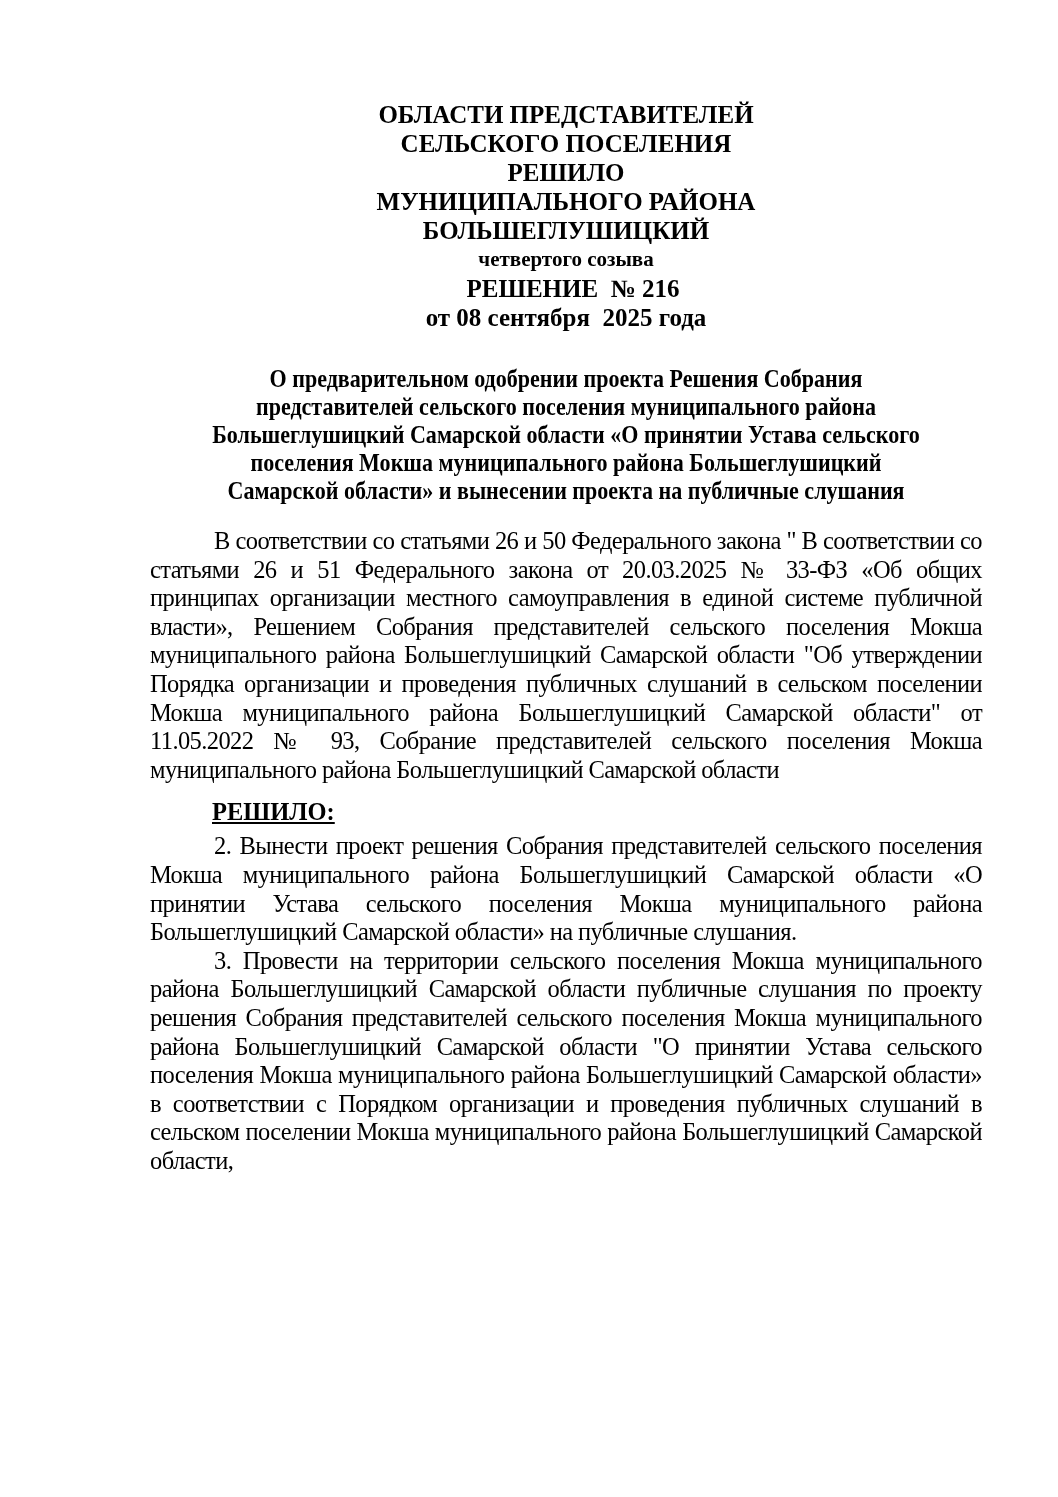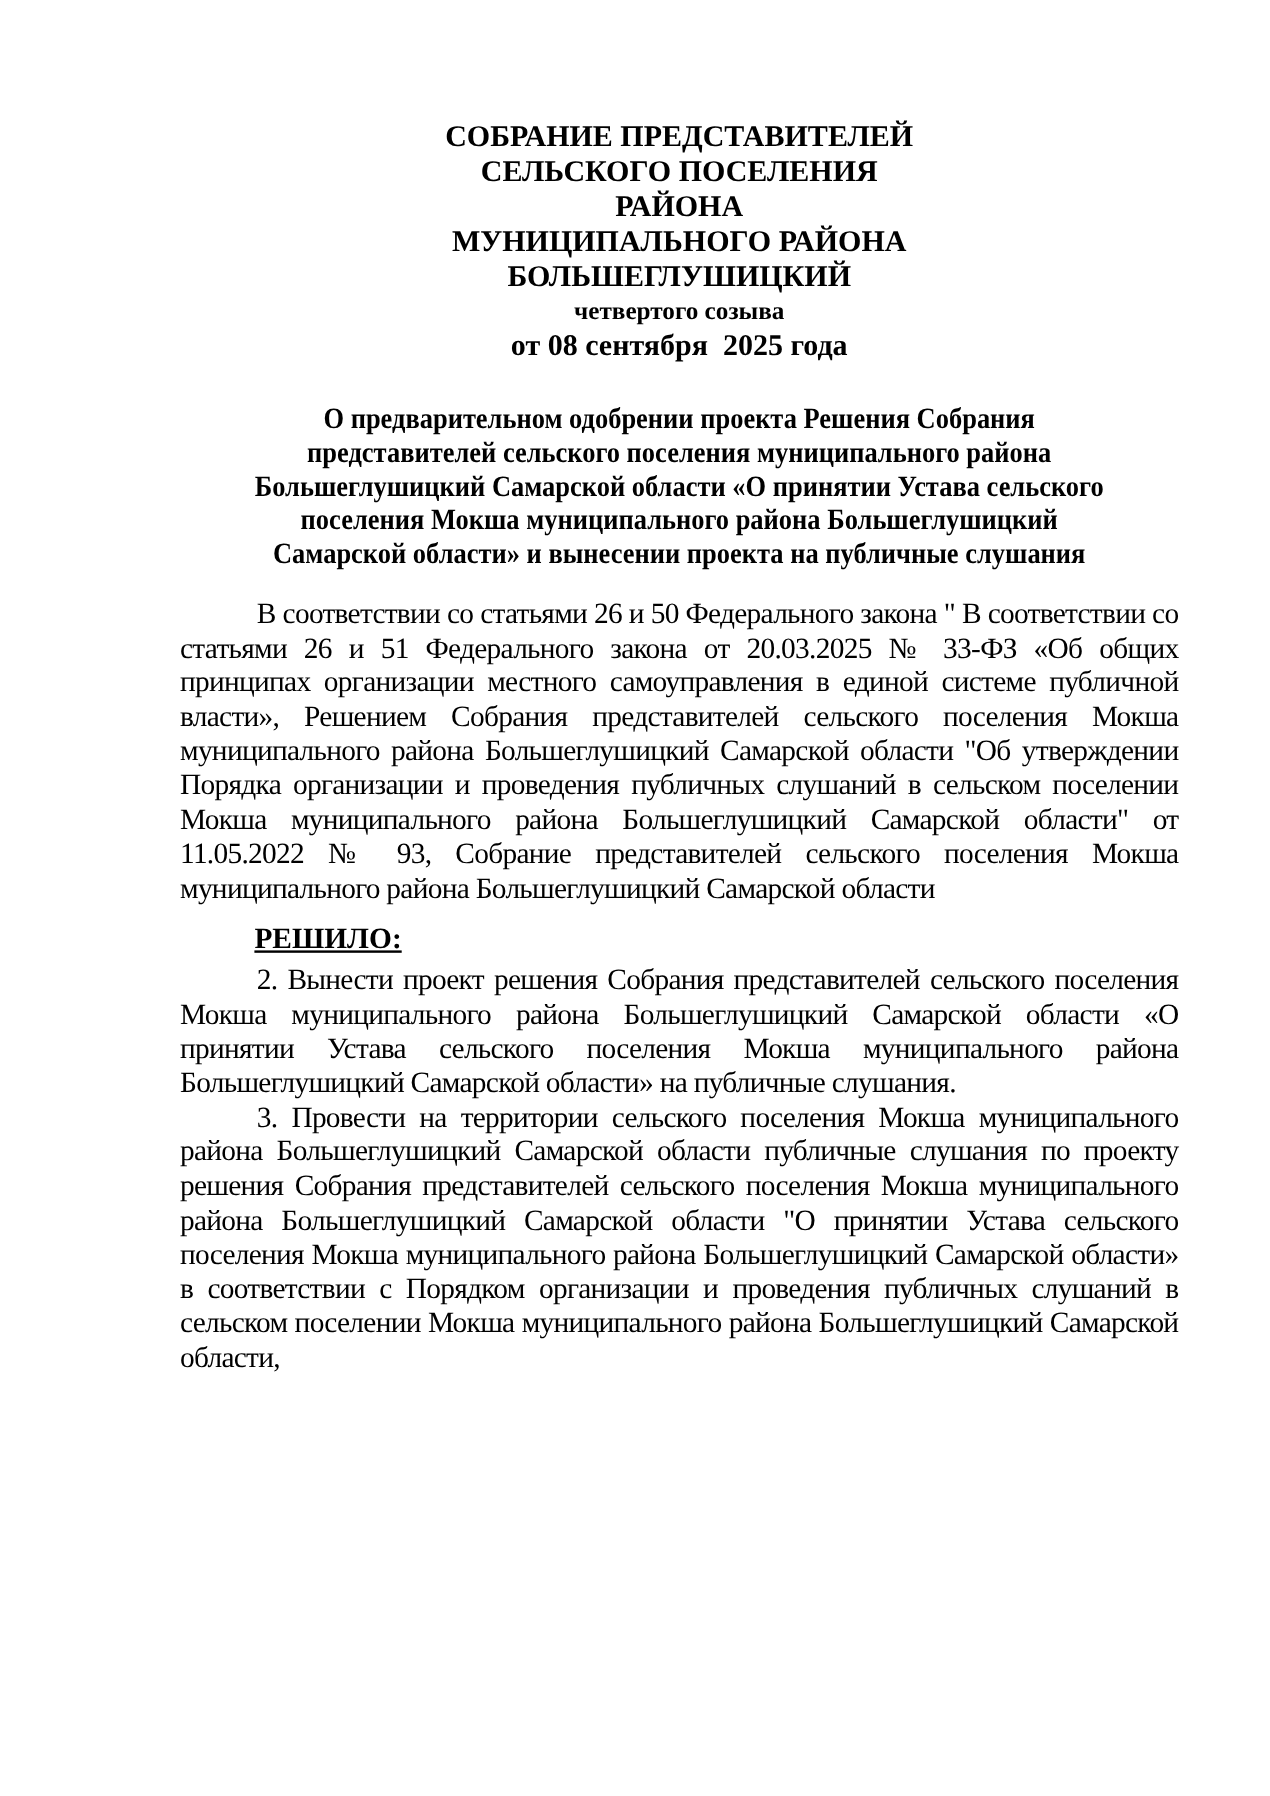--- a/index.html
+++ b/index.html
@@ -60,26 +60,27 @@
       text-decoration: underline;
     }
     .last-line-justify { text-align-last: justify; }
   </style>
 </head>
 <body>
 
 <div class="page">
 
   <div class="header">
-    <div>СОБРАНИЕ ПРЕДСТАВИТЕЛЕЙ</div>
+    <div>ОБЛАСТИ ПРЕДСТАВИТЕЛЕЙ</div>
     <div>СЕЛЬСКОГО ПОСЕЛЕНИЯ</div>
-    <div>РАЙОНА</div>
+    <div>РЕШИЛО</div>
     <div>МУНИЦИПАЛЬНОГО РАЙОНА</div>
     <div>БОЛЬШЕГЛУШИЦКИЙ</div>
     <div class="sub">четвертого созыва</div>
+    <div style="white-space:pre; padding-left:14px;">РЕШЕНИЕ  № 216</div>
     <div style="white-space:pre;">от 08 сентября  2025 года</div>
   </div>
 
   <div class="title">
     <div>О предварительном одобрении проекта Решения Собрания</div>
     <div>представителей сельского поселения муниципального района</div>
     <div>Большеглушицкий Самарской области «О принятии Устава сельского</div>
     <div>поселения Мокша муниципального района Большеглушицкий</div>
     <div>Самарской области» и вынесении проекта на публичные слушания</div>
   </div>

